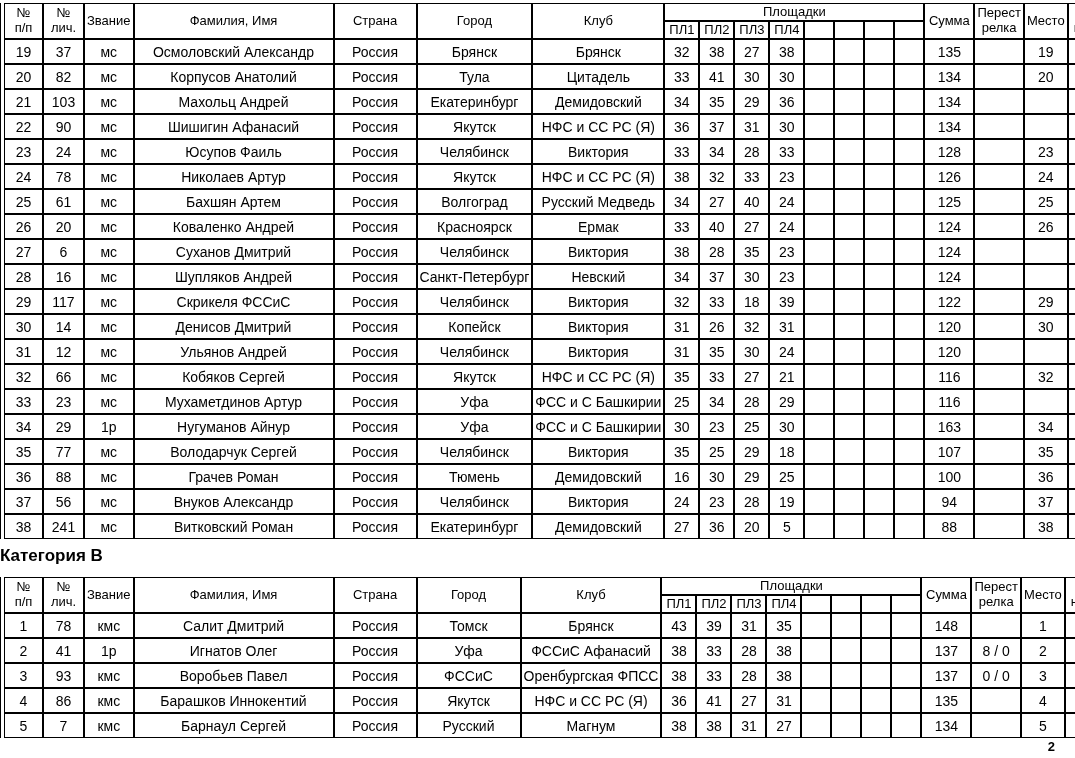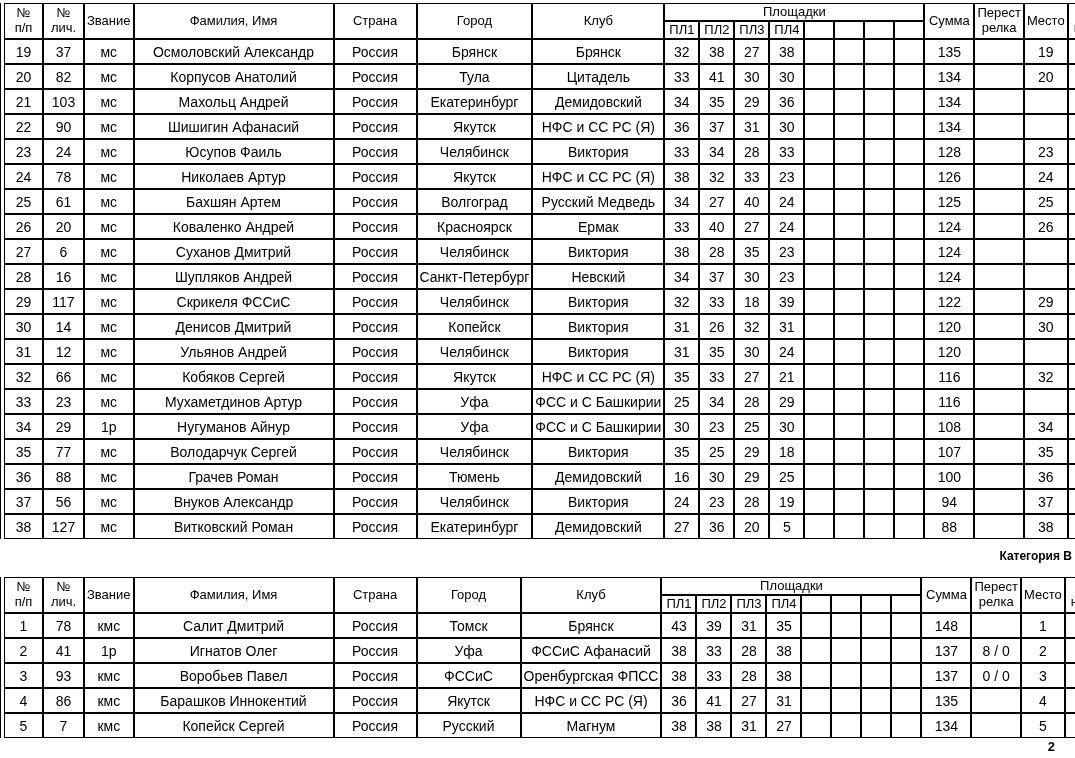--- a/index.html
+++ b/index.html
@@ -16,21 +16,21 @@
   table.results th,table.results td{
     border:1px solid #000;box-sizing:border-box;
     text-align:center;vertical-align:middle;
     overflow:hidden;white-space:nowrap;
     padding:0 2px;background:#fff;
   }
   table.results th{font-weight:normal;font-size:13px;line-height:1.12;height:18px;}
   table.results td{font-size:14px;height:25px;line-height:1;}
   th.tleft,td.tleft{text-align:left;padding-left:6px;}
   .category-title{
-    width:1072px;text-align:right;font-weight:bold;font-size:12px;
+    width:1072px;text-align:left;font-weight:bold;font-size:17px;
     margin-top:7px;margin-bottom:11px;height:20px;line-height:20px;
   }
   .page-number{
     position:absolute;right:20px;bottom:4px;
     font-size:13px;font-weight:bold;
   }
   
   col.c-pp{width:39px}col.c-id{width:41px}col.c-rank{width:44px}
   col.c-name{width:200px}col.c-country{width:83px}col.c-city{width:104px}
   col.c-club{width:116px}col.c-pl{width:35px}col.c-ple{width:30px}
@@ -416,21 +416,21 @@
             <td>Уфа</td>
             <td>ФСС и С Башкирии</td>
             <td>30</td>
             <td>23</td>
             <td>25</td>
             <td>30</td>
             <td></td>
             <td></td>
             <td></td>
             <td></td>
-            <td>108</td>
+            <td>163</td>
             <td></td>
             <td>34</td>
             <td>кмс</td>
           </tr>
           <tr>
             <td>35</td>
             <td>77</td>
             <td>мс</td>
             <td class="tleft">Володарчук Сергей</td>
             <td>Россия</td>
@@ -486,21 +486,21 @@
             <td></td>
             <td></td>
             <td></td>
             <td>94</td>
             <td></td>
             <td>37</td>
             <td>кмс</td>
           </tr>
           <tr>
             <td>38</td>
-            <td>127</td>
+            <td>241</td>
             <td>мс</td>
             <td class="tleft">Витковский Роман</td>
             <td>Россия</td>
             <td>Екатеринбург</td>
             <td>Демидовский</td>
             <td>27</td>
             <td>36</td>
             <td>20</td>
             <td>5</td>
             <td></td>
@@ -649,21 +649,21 @@
             <td></td>
             <td>135</td>
             <td></td>
             <td>4</td>
             <td>кмс</td>
           </tr>
           <tr>
             <td>5</td>
             <td>7</td>
             <td>кмс</td>
-            <td class="tleft">Копейск Сергей</td>
+            <td class="tleft">Барнаул Сергей</td>
             <td>Россия</td>
             <td>Русский</td>
             <td>Магнум</td>
             <td>38</td>
             <td>38</td>
             <td>31</td>
             <td>27</td>
             <td></td>
             <td></td>
             <td></td>

